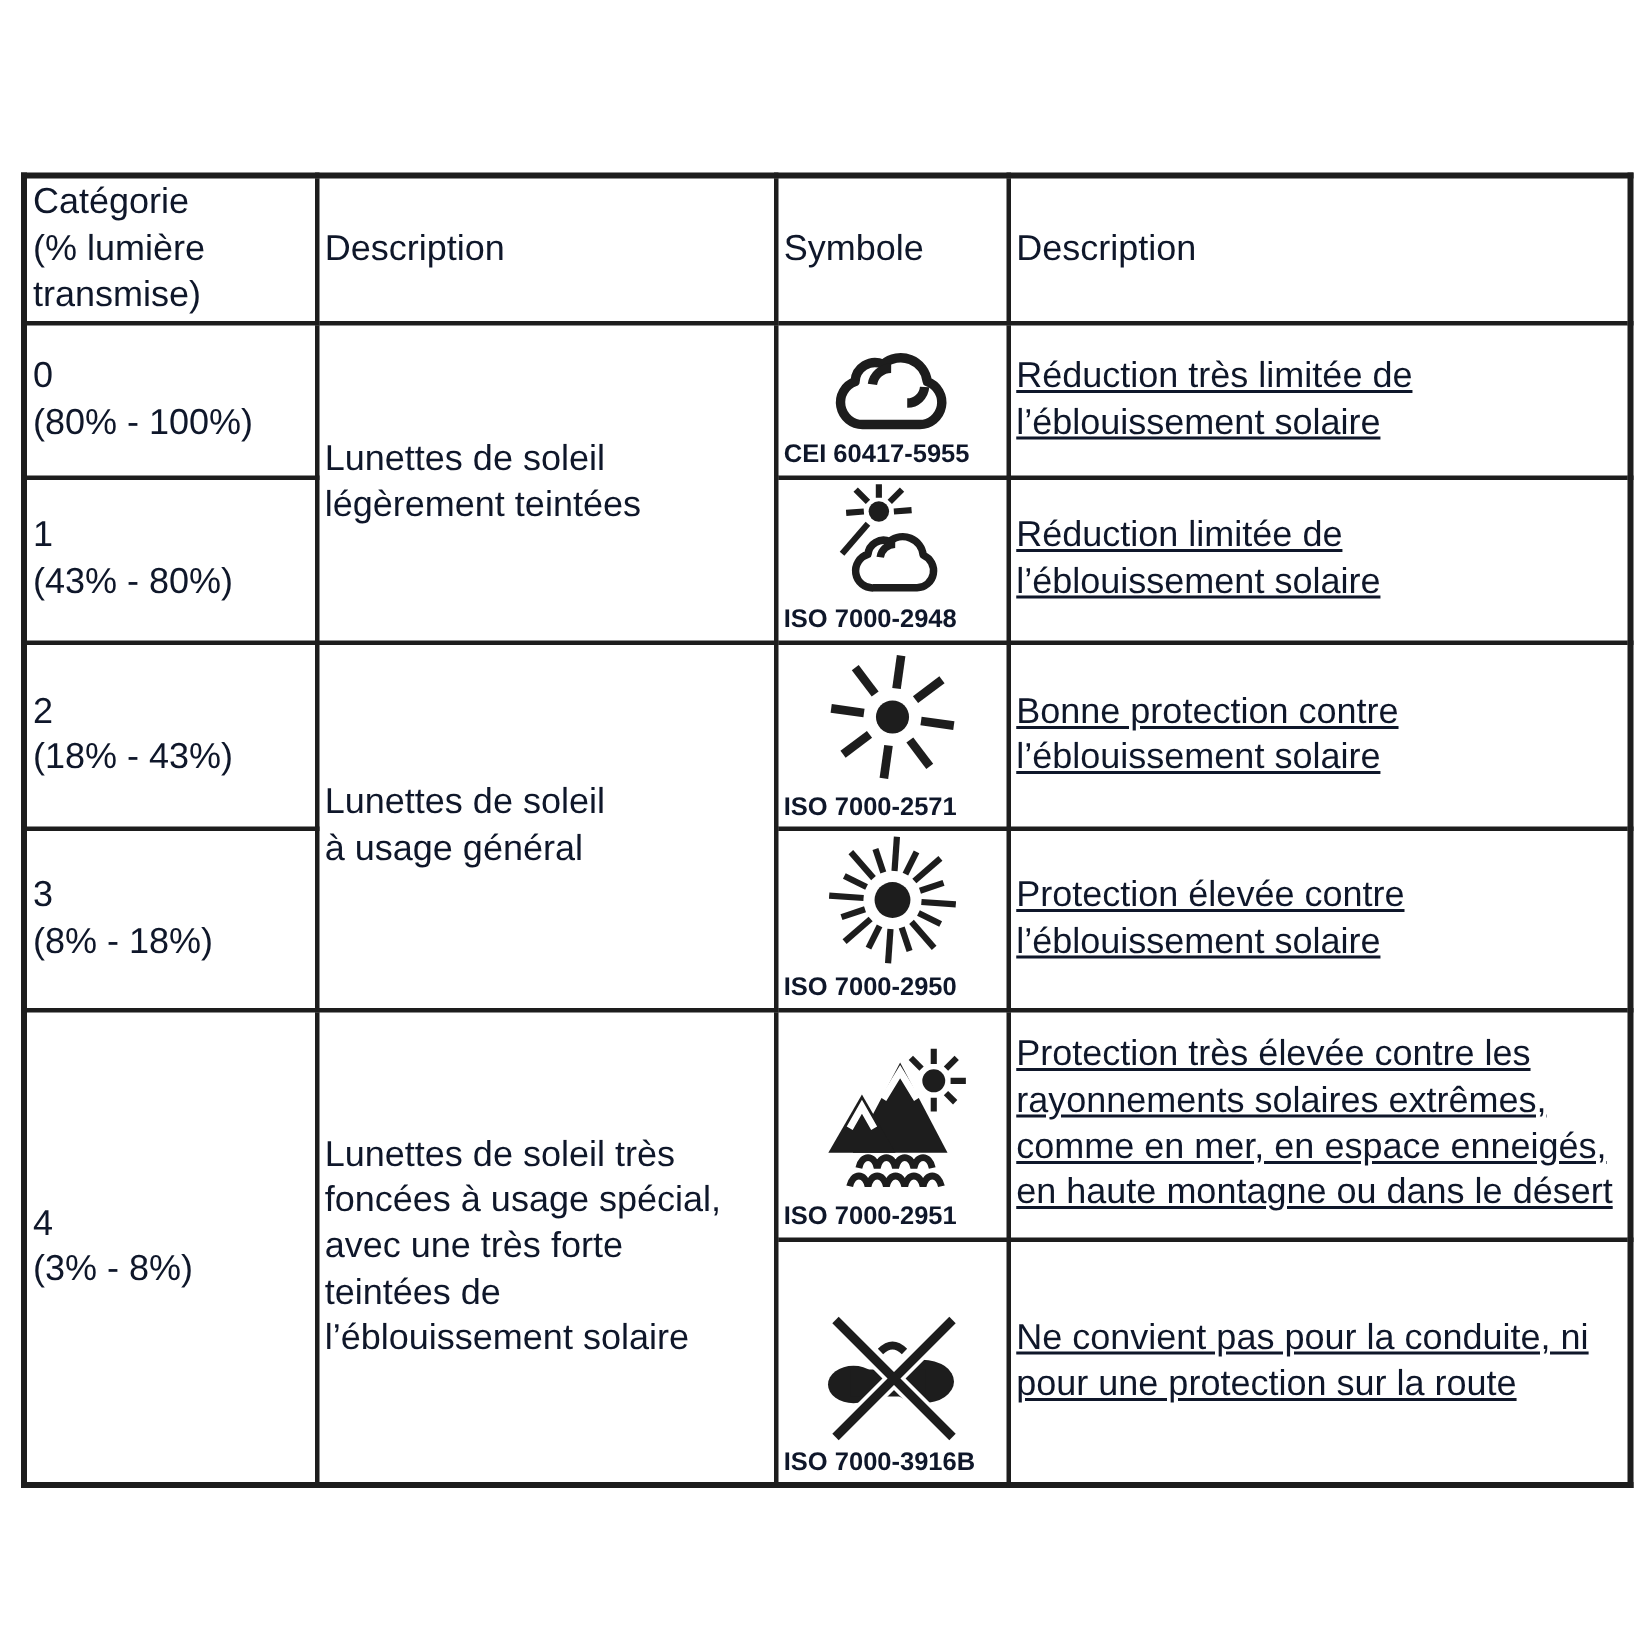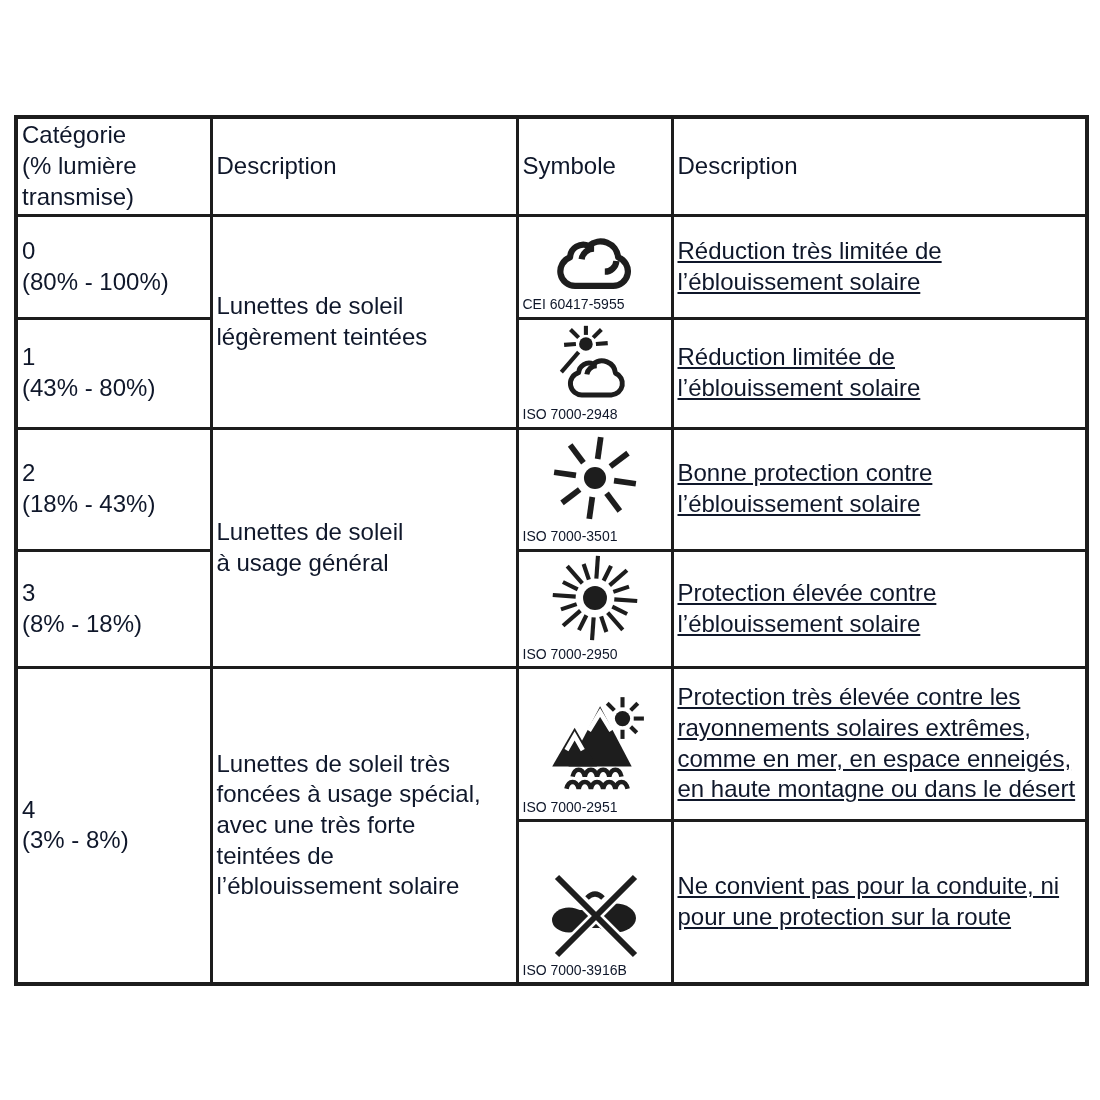--- a/index.html
+++ b/index.html
@@ -17,21 +17,21 @@
     text-align:left;vertical-align:middle;
     font-size:24px;line-height:1.28;font-weight:400;
     white-space:pre-line;padding:0 4px;
     color:#0f172a;
   }
   .spec td.sym{
     vertical-align:bottom;padding-bottom:4px;white-space:normal;
   }
   .sym svg{display:block;margin:0 auto;}
   .code{
-    font-size:14px;line-height:1.15;margin-top:2px;white-space:nowrap;
+    font-size:17px;line-height:1.15;margin-top:2px;white-space:nowrap;font-weight:bold;
   }
   .util{padding:0 2px;text-decoration:underline;}
 </style>
 </head>
 <body>
 
 <table class="spec">
   <colgroup>
     <col style="width:195px">
       <col style="width:306px">
@@ -107,21 +107,21 @@
             <line x1="50" y1="30" x2="50" y2="7" transform="rotate(53 50 50)"></line>
             <line x1="50" y1="30" x2="50" y2="7" transform="rotate(98 50 50)"></line>
             <line x1="50" y1="30" x2="50" y2="7" transform="rotate(143 50 50)"></line>
             <line x1="50" y1="30" x2="50" y2="7" transform="rotate(188 50 50)"></line>
             <line x1="50" y1="30" x2="50" y2="7" transform="rotate(233 50 50)"></line>
             <line x1="50" y1="30" x2="50" y2="7" transform="rotate(278 50 50)"></line>
             <line x1="50" y1="30" x2="50" y2="7" transform="rotate(323 50 50)"></line>
           </g>
         </svg>
       </span>
-      <div class="code">ISO 7000-3501</div>
+      <div class="code">ISO 7000-2571</div>
     </td>
     <td class="util">Bonne protection contre
 l’éblouissement solaire</td>
   </tr>
 
   <tr style="height:115px">
     <td class="cat">3
 (8% - 18%)</td>
     <td class="sym">
       <span>

